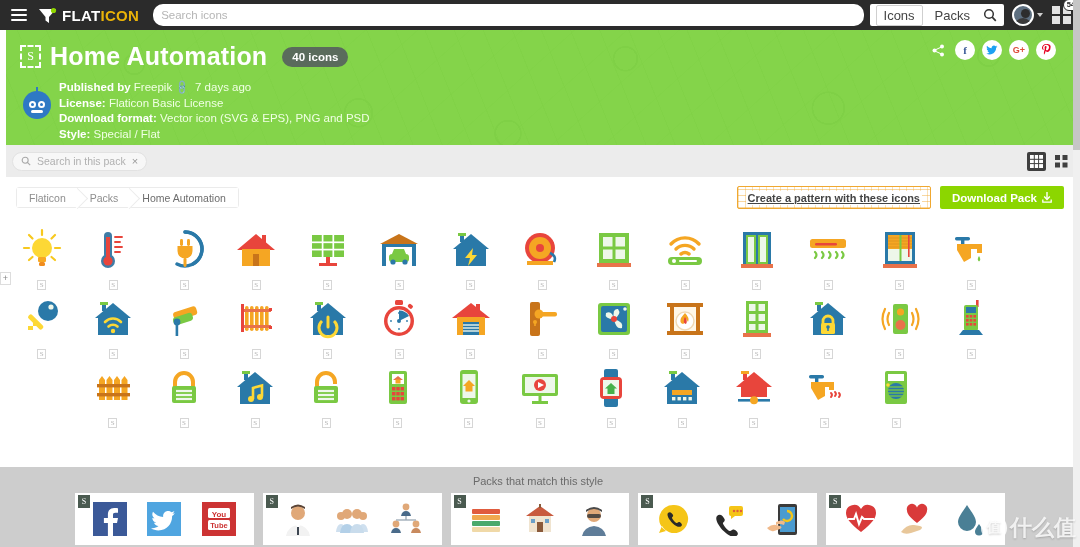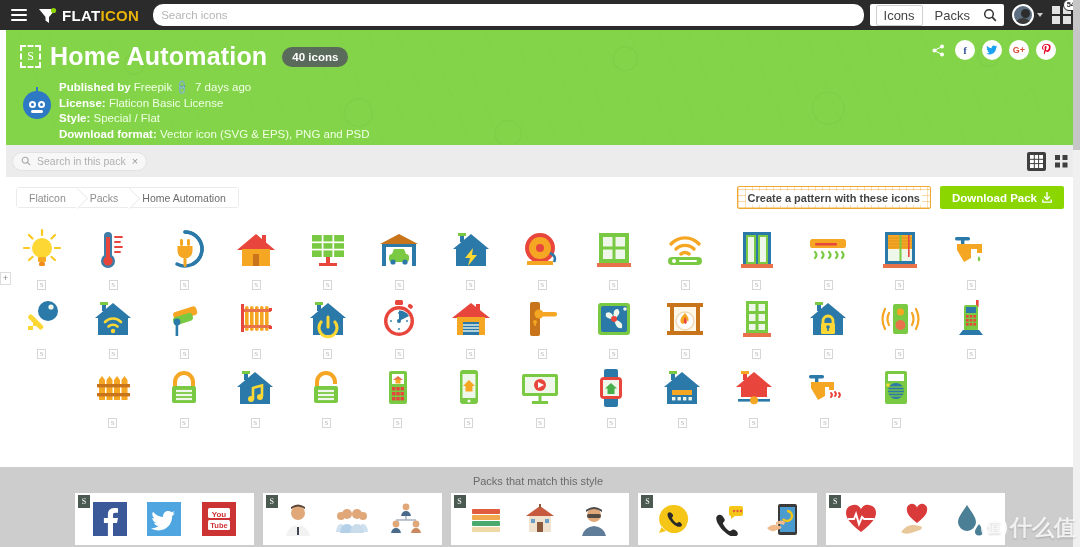--- a/index.html
+++ b/index.html
@@ -146,21 +146,21 @@
   .crumb.cur { color:#6d6d6d; }
   .actions { display:flex; align-items:center; gap:9px; }
   .btn-pattern {
     border:1px solid #f0a830; border-radius:2px; height:23px; display:flex; align-items:center;
     padding:0 8px; font-size:11px; font-weight:bold; color:#444; cursor:pointer;
     background:#fff;
     background-image:
       repeating-linear-gradient(0deg, rgba(240,168,48,.45) 0 1px, transparent 1px 6px),
       repeating-linear-gradient(90deg, rgba(240,168,48,.35) 0 1px, transparent 1px 7px);
   }
-  .btn-pattern span { background:#fff; padding:1px 2px; }
+  .btn-pattern span { background:#fff; padding:1px 2px;text-decoration:underline; }
   .btn-download {
     background:#8cd600; color:#fff; font-size:11.5px; font-weight:bold; border-radius:2px;
     height:23px; display:flex; align-items:center; gap:5px; padding:0 12px; cursor:pointer;
   }
 
   
   .grid { margin:0 6px; padding:6px 0 10px 0; }
   .grid-row { display:flex; }
   .cell {
     width:71.5px; display:flex; flex-direction:column; align-items:center;
@@ -306,26 +306,26 @@
             <b>Published by</b>
             <span class="soft">Freepik</span>
             <span class="linkicon">🔗</span>
             <span class="soft">7 days ago</span>
           </div>
           <div>
             <b>License:</b>
             <span class="soft">Flaticon Basic License</span>
           </div>
           <div>
+            <b>Download format:</b>
+            <span class="soft">Vector icon (SVG &amp; EPS), PNG and PSD</span>
+          </div>
+          <div>
             <b>Style:</b>
             <span class="soft">Special / Flat</span>
-          </div>
-          <div>
-            <b>Download format:</b>
-            <span class="soft">Vector icon (SVG &amp; EPS), PNG and PSD</span>
           </div>
         </div>
       </div>
     </div>
   </div>
 
   <div class="toolbar">
     <div class="packsearch">
       <svg width="10" height="10" viewBox="0 0 12 12">
           <circle cx="5" cy="5" r="3.6" fill="none" stroke="#a8a8a8" stroke-width="1.3"></circle>

